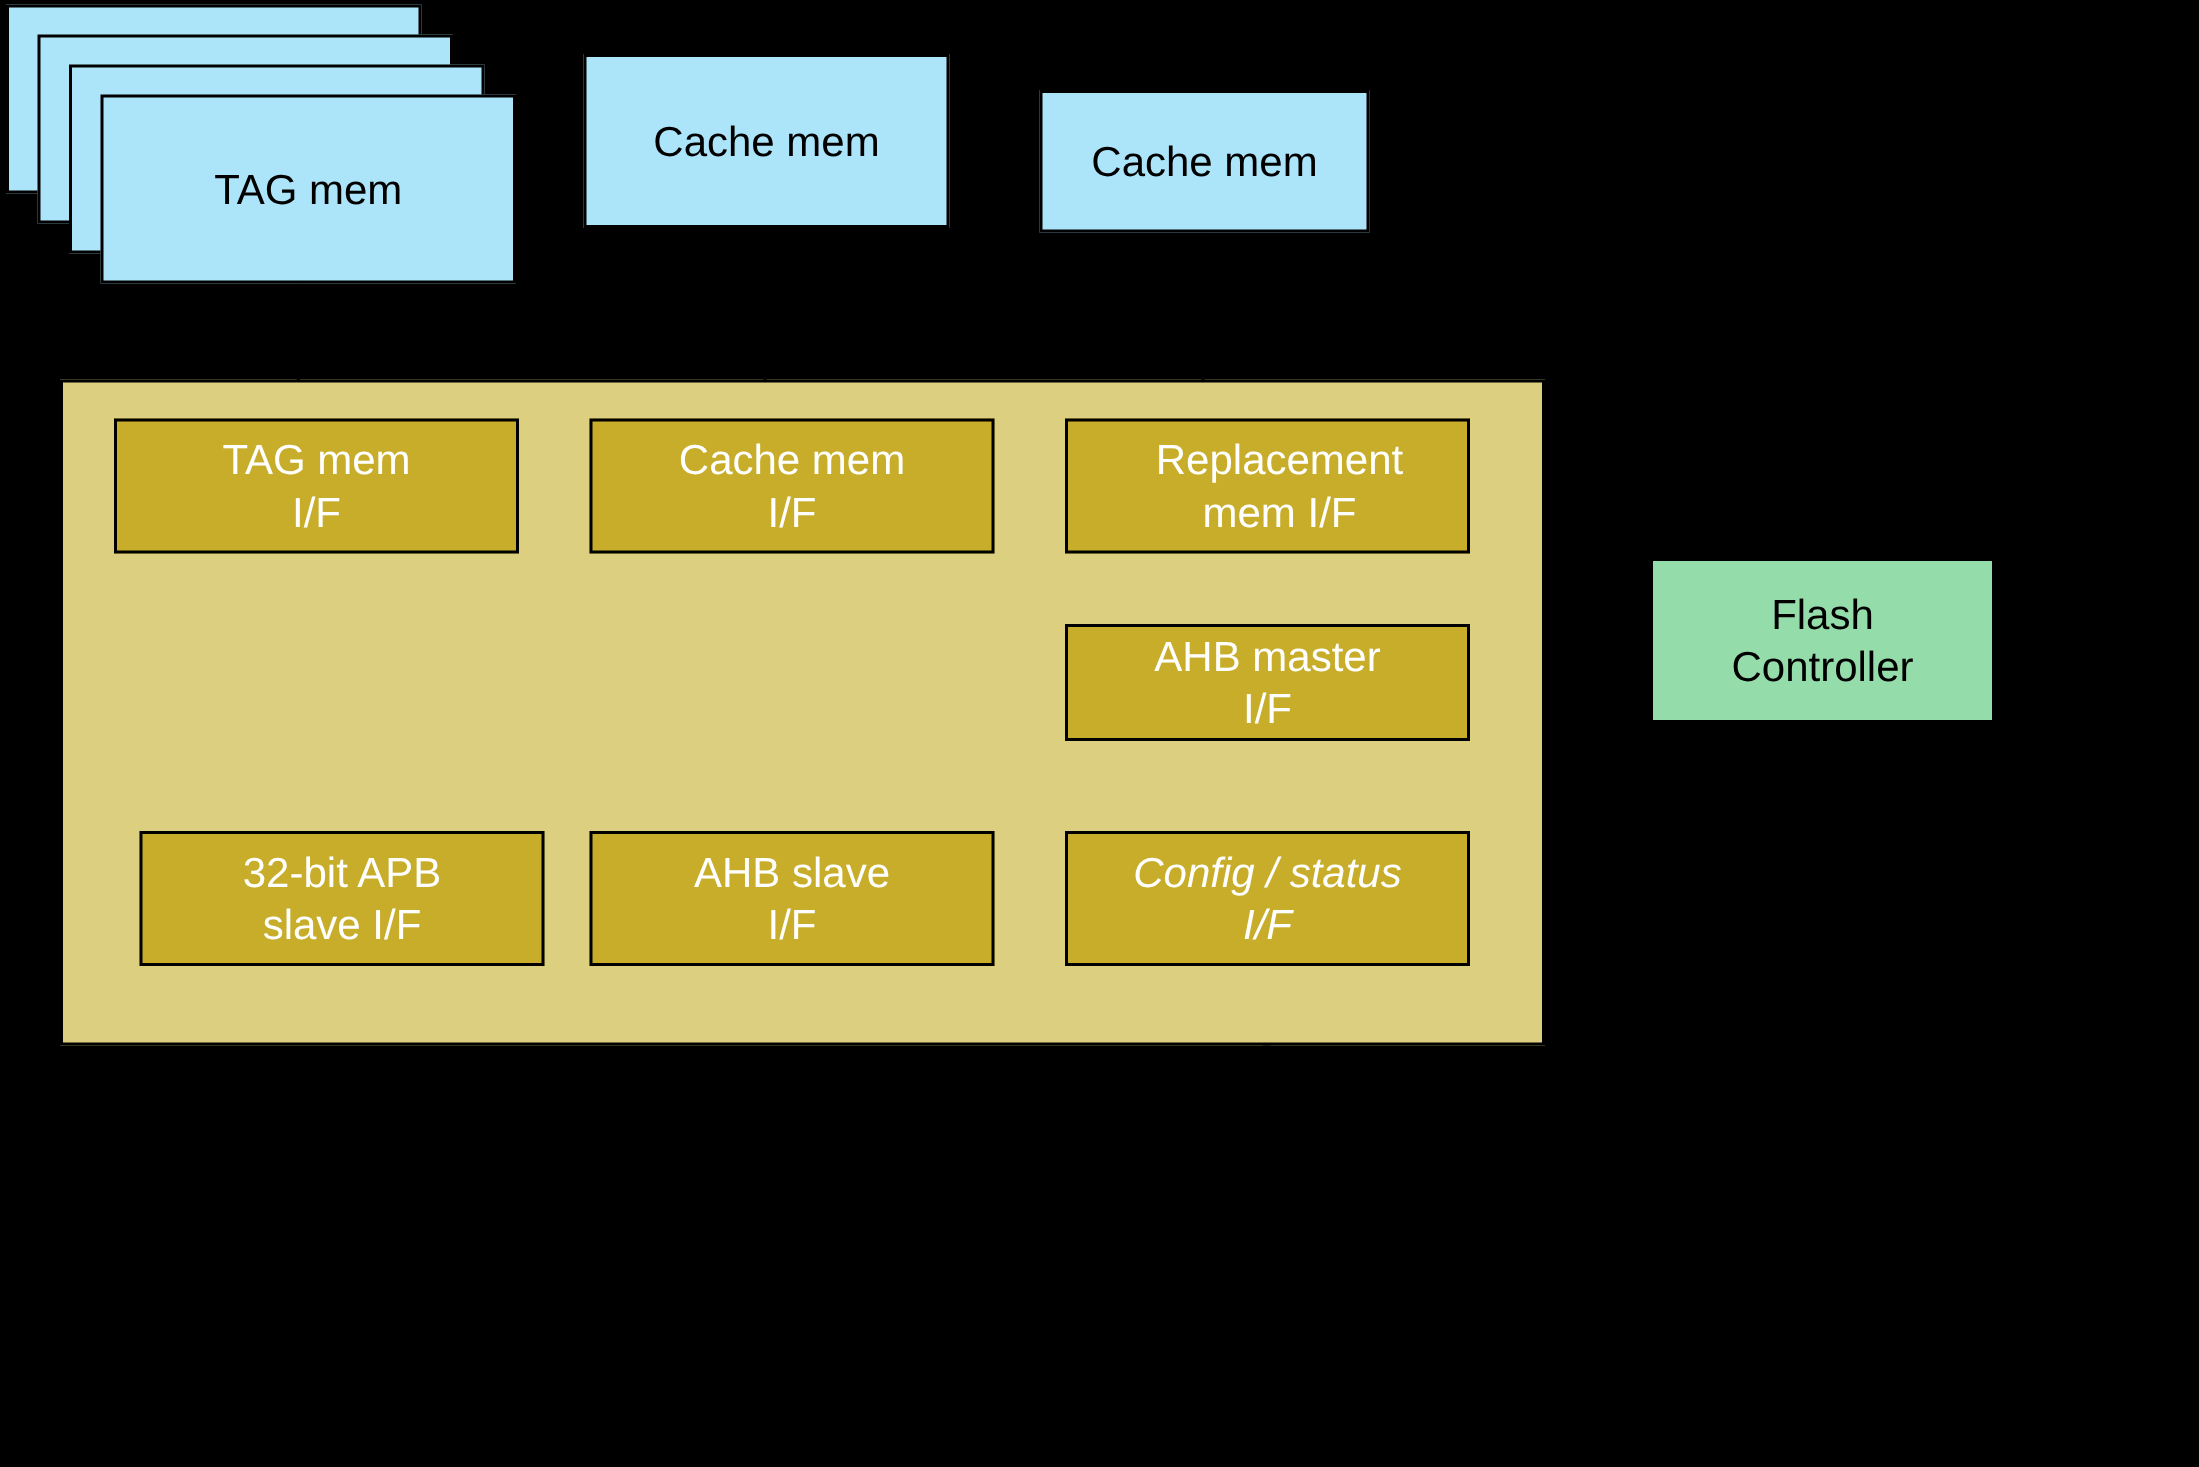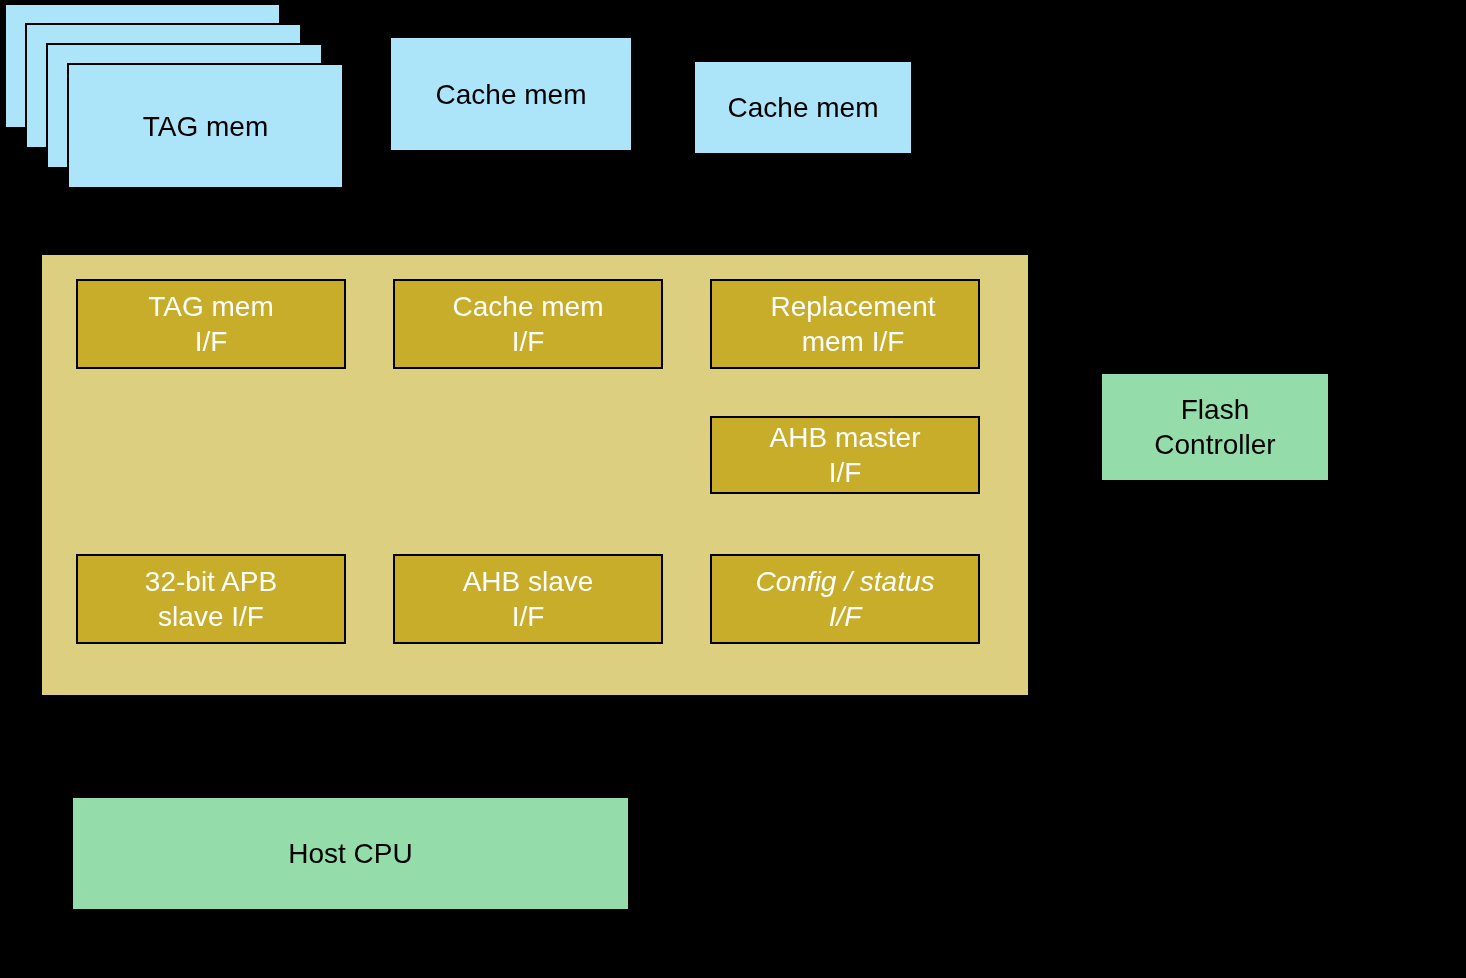--- a/index.html
+++ b/index.html
@@ -109,41 +109,38 @@
   <div class="box ctrl-sub" style="left:710px; top:279px; width:270px; height:90px;padding-left:16px;">
     <span style="white-space:pre-line;">Replacement
 mem I/F</span>
   </div>
 
   <div class="box ctrl-sub" style="left:710px; top:416px; width:270px; height:78px;">
     <span style="white-space:pre-line;">AHB master
 I/F</span>
   </div>
 
-  <div class="box ctrl-sub" style="left:76px; top:554px; width:270px; height:90px;">
+  <div class="box ctrl-sub" style="left:93px; top:554px; width:270px; height:90px;">
     <span style="white-space:pre-line;">32-bit APB
 slave I/F</span>
   </div>
   <div class="box ctrl-sub" style="left:393px; top:554px; width:270px; height:90px;text-align:center;">
     <span style="white-space:pre-line;">AHB slave
 I/F</span>
   </div>
   <div class="box ctrl-sub" style="left:710px; top:554px; width:270px; height:90px;font-style:italic;">
     <span style="white-space:pre-line;">Config / status
 I/F</span>
   </div>
 
   <div class="box green-box" style="left:1100px; top:372px; width:230px; height:110px;">
     <span style="white-space:pre-line;text-align:center;">Flash
 Controller</span>
   </div>
 
-  <div class="box green-box" style="left:71px; top:796px; width:559px; height:115px;">
-    <span>Host CPU</span>
-  </div>
 
   <div class="arrow-line" style="left:197px; top:200px; width:5px; height:40px;"></div>
   <div class="arrowhead-up" style="left:189px; top:189px;"></div>
   <div class="arrowhead-down" style="left:189px; top:237px;"></div>
 
   <div class="arrow-line" style="left:508px; top:164px; width:5px; height:76px;"></div>
   <div class="arrowhead-up" style="left:500px; top:152px;"></div>
   <div class="arrowhead-down" style="left:500px; top:237px;"></div>
 
   <div class="arrow-line" style="left:800px; top:167px; width:5px; height:73px;"></div>

